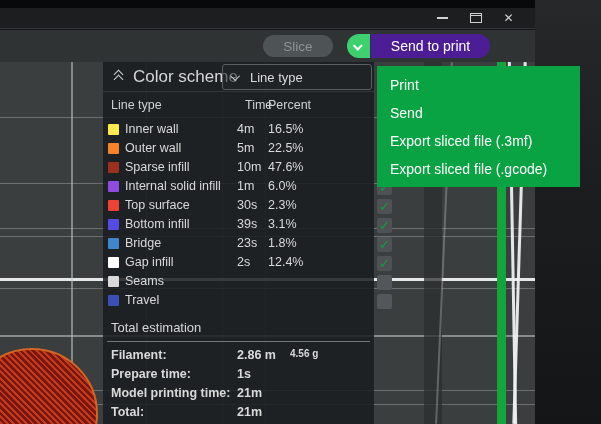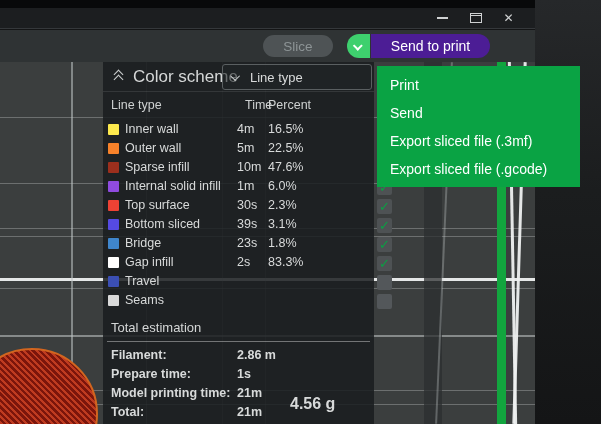--- a/index.html
+++ b/index.html
@@ -79,21 +79,21 @@
   .lt-label { position:absolute; left:22px; top:2px; font-size:12.5px; white-space:nowrap; }
   .lt-time { position:absolute; left:134px; top:2px; font-size:12.5px; }
   .lt-pct { position:absolute; left:165px; top:2px; font-size:12.5px; }
 
   .total-est { position:absolute; left:8px; top:258px; font-size:13px; color:#d5d7d7; }
   .panel-hr { position:absolute; left:4px; top:279px; width:263px; height:1px; background:rgba(255,255,255,0.38); }
   .totals { position:absolute; left:0; top:284px; width:100%;font-weight:bold; }
   .t-row { position:relative; height:19px; }
   .t-label { position:absolute; left:8px; top:2px; font-size:12.5px; white-space:nowrap; }
   .t-value { position:absolute; left:134px; top:2px; font-size:12.5px; }
-  .t-value2 { position:absolute; left:187px; top:2px; font-size:16px;margin-top:47px; }
+  .t-value2 { position:absolute; left:187px; top:2px; font-size:10px; }
 
   
   .menu { position:absolute; left:377px; top:66px; width:203px; height:121px; background:#0aa344;
     z-index:50; padding-top:5px; }
   .menu-item { height:28px; line-height:28px; padding-left:13px; color:#ffffff; font-size:14px;
     white-space:nowrap; cursor:default; }
 
   .chev.white { width:7px; height:7px; border-left:2px solid #fff; border-bottom:2px solid #fff;
     transform:rotate(-45deg) translateY(-1px); display:inline-block; }
 </style>
@@ -232,45 +232,45 @@
             <span class="lt-pct">6.0%</span>
           </div>
           <div class="lt-row">
             <span class="swatch" style="background: rgb(238, 66, 52);"></span>
             <span class="lt-label">Top surface</span>
             <span class="lt-time">30s</span>
             <span class="lt-pct">2.3%</span>
           </div>
           <div class="lt-row">
             <span class="swatch" style="background: rgb(85, 74, 226);"></span>
-            <span class="lt-label">Bottom sliced</span>
+            <span class="lt-label">Bottom infill</span>
             <span class="lt-time">39s</span>
             <span class="lt-pct">3.1%</span>
           </div>
           <div class="lt-row">
             <span class="swatch" style="background: rgb(63, 134, 205);"></span>
             <span class="lt-label">Bridge</span>
             <span class="lt-time">23s</span>
             <span class="lt-pct">1.8%</span>
           </div>
           <div class="lt-row">
             <span class="swatch" style="background: rgb(255, 255, 255);"></span>
             <span class="lt-label">Gap infill</span>
             <span class="lt-time">2s</span>
-            <span class="lt-pct">83.3%</span>
+            <span class="lt-pct">12.4%</span>
+          </div>
+          <div class="lt-row">
+            <span class="swatch" style="background: rgb(217, 217, 217);"></span>
+            <span class="lt-label">Seams</span>
+            <span class="lt-time"></span>
+            <span class="lt-pct"></span>
           </div>
           <div class="lt-row">
             <span class="swatch" style="background: rgb(59, 79, 180);"></span>
             <span class="lt-label">Travel</span>
-            <span class="lt-time"></span>
-            <span class="lt-pct"></span>
-          </div>
-          <div class="lt-row">
-            <span class="swatch" style="background: rgb(217, 217, 217);"></span>
-            <span class="lt-label">Seams</span>
             <span class="lt-time"></span>
             <span class="lt-pct"></span>
           </div>
         </div>
 
       <div class="total-est">Total estimation</div>
       <div class="panel-hr"></div>
       <div class="totals" id="totals">
           <div class="t-row">
             <span class="t-label">Filament:</span>

